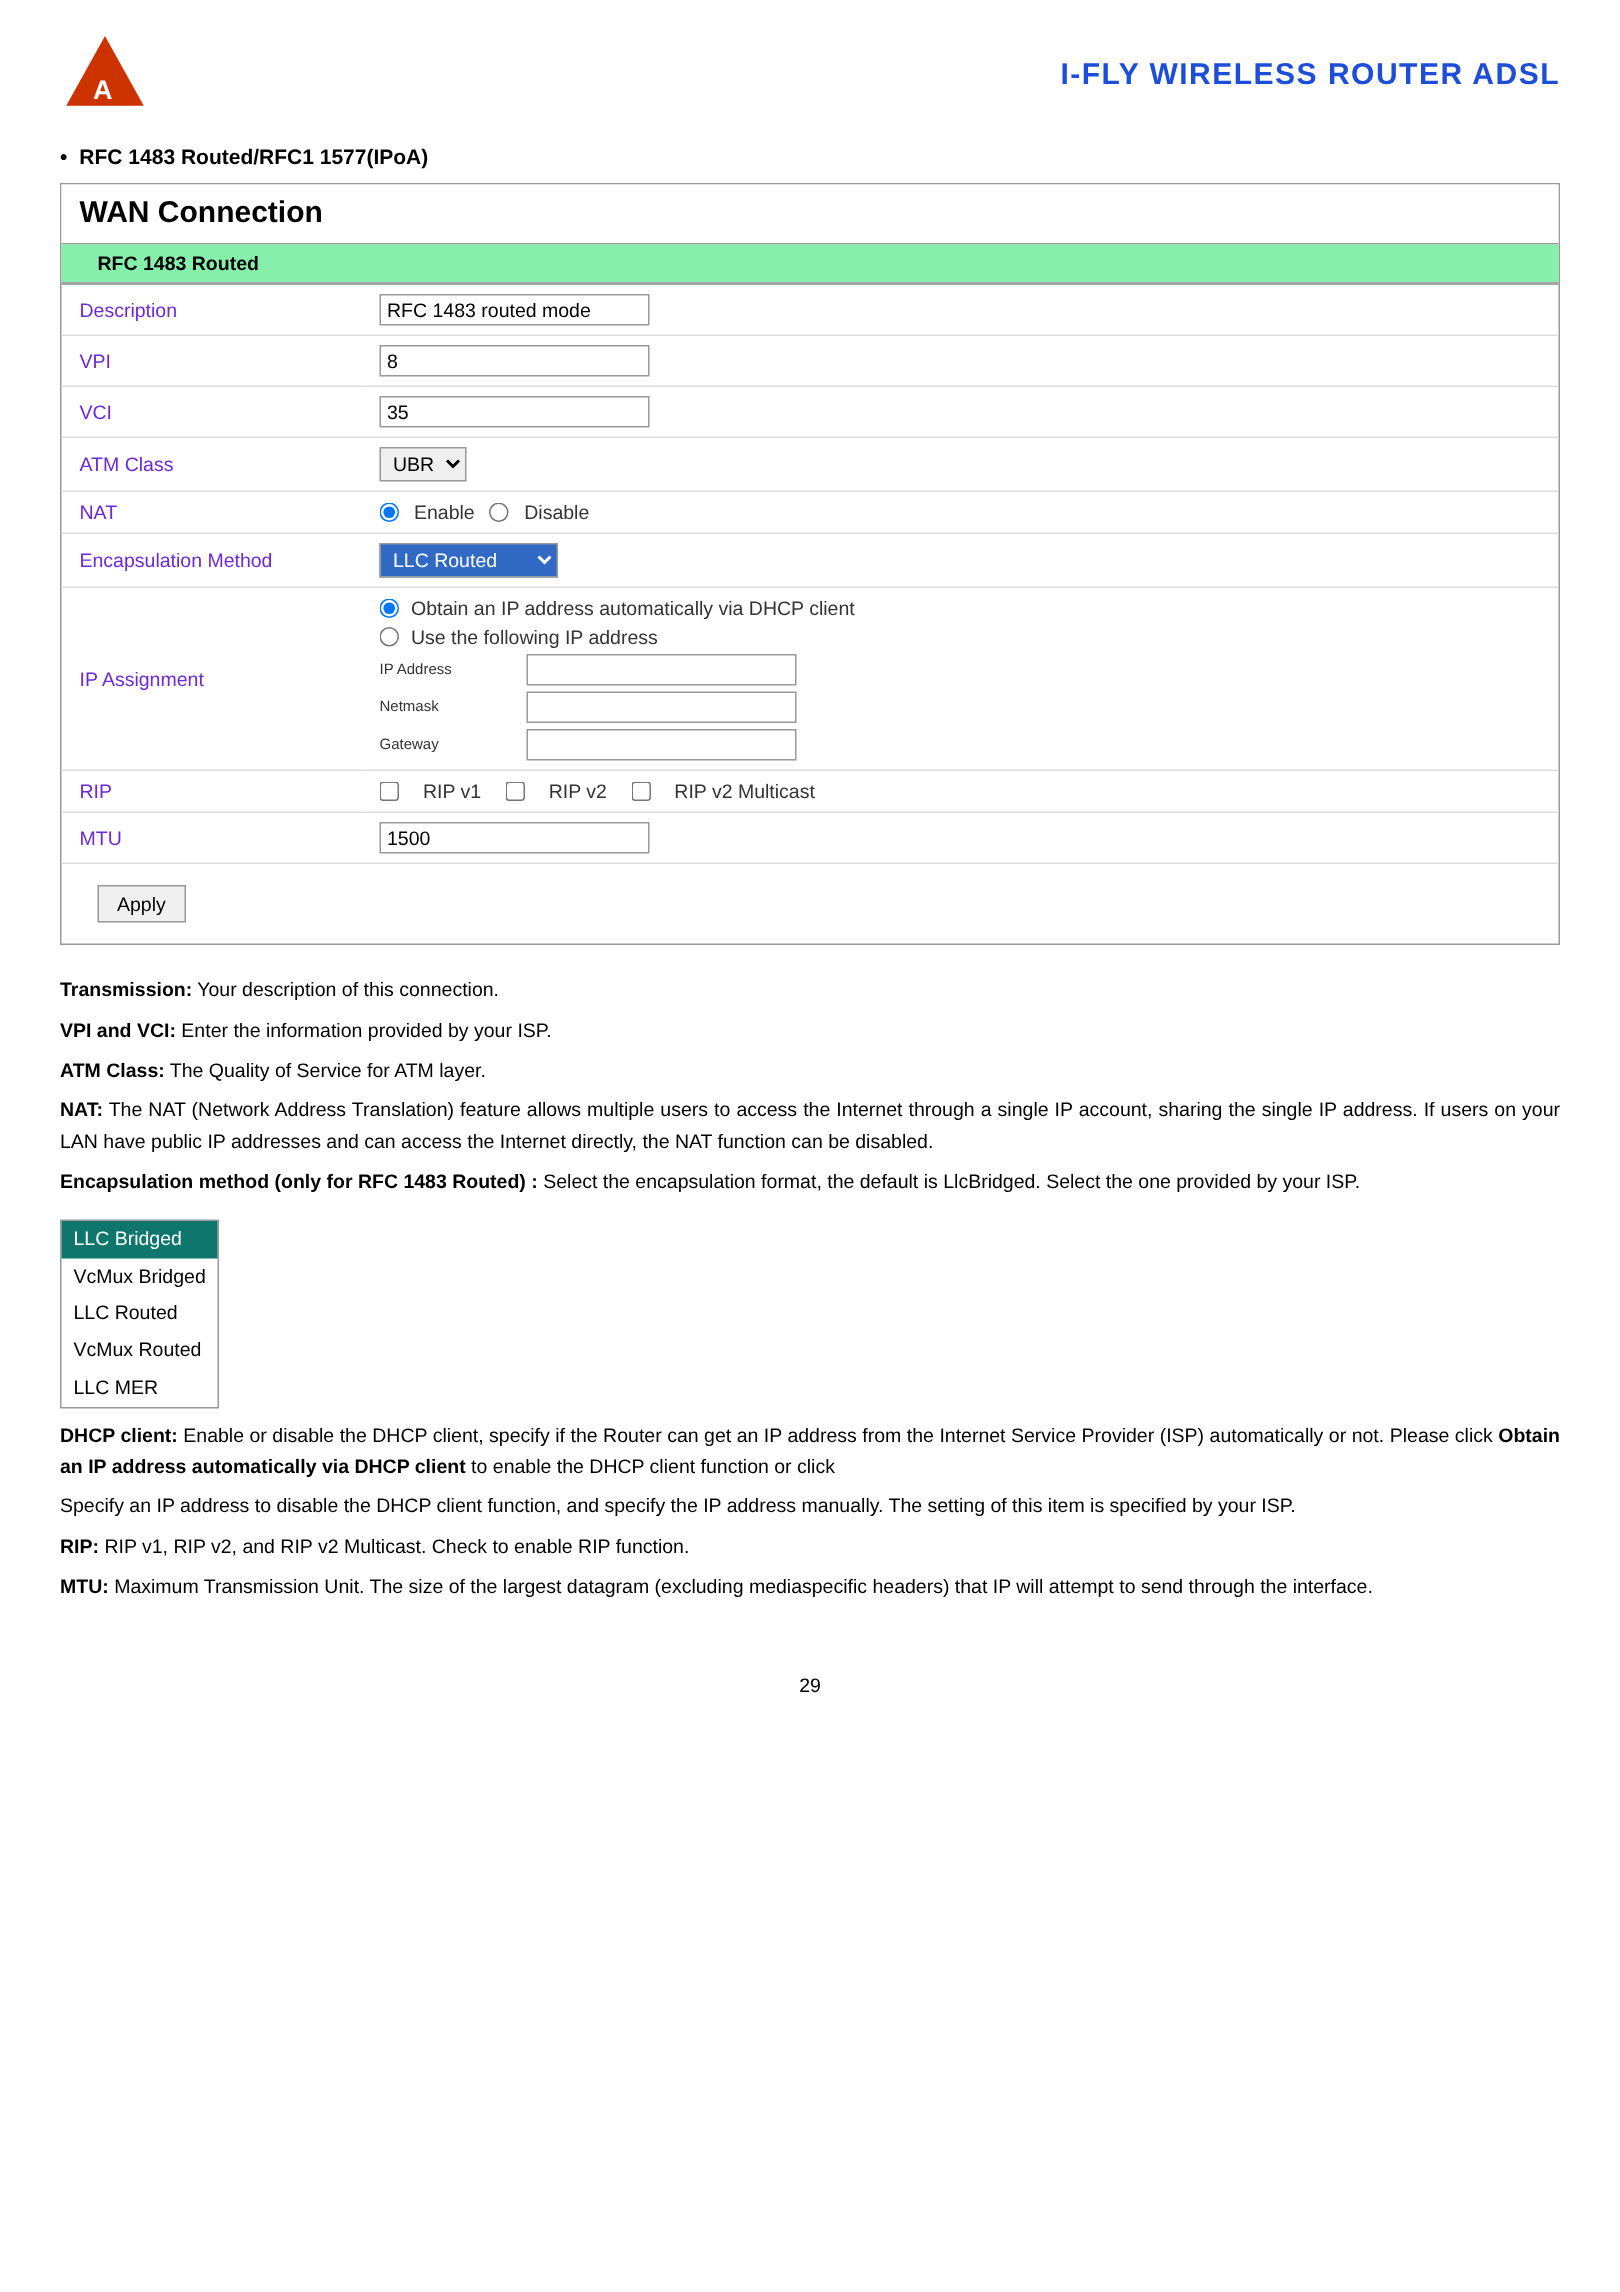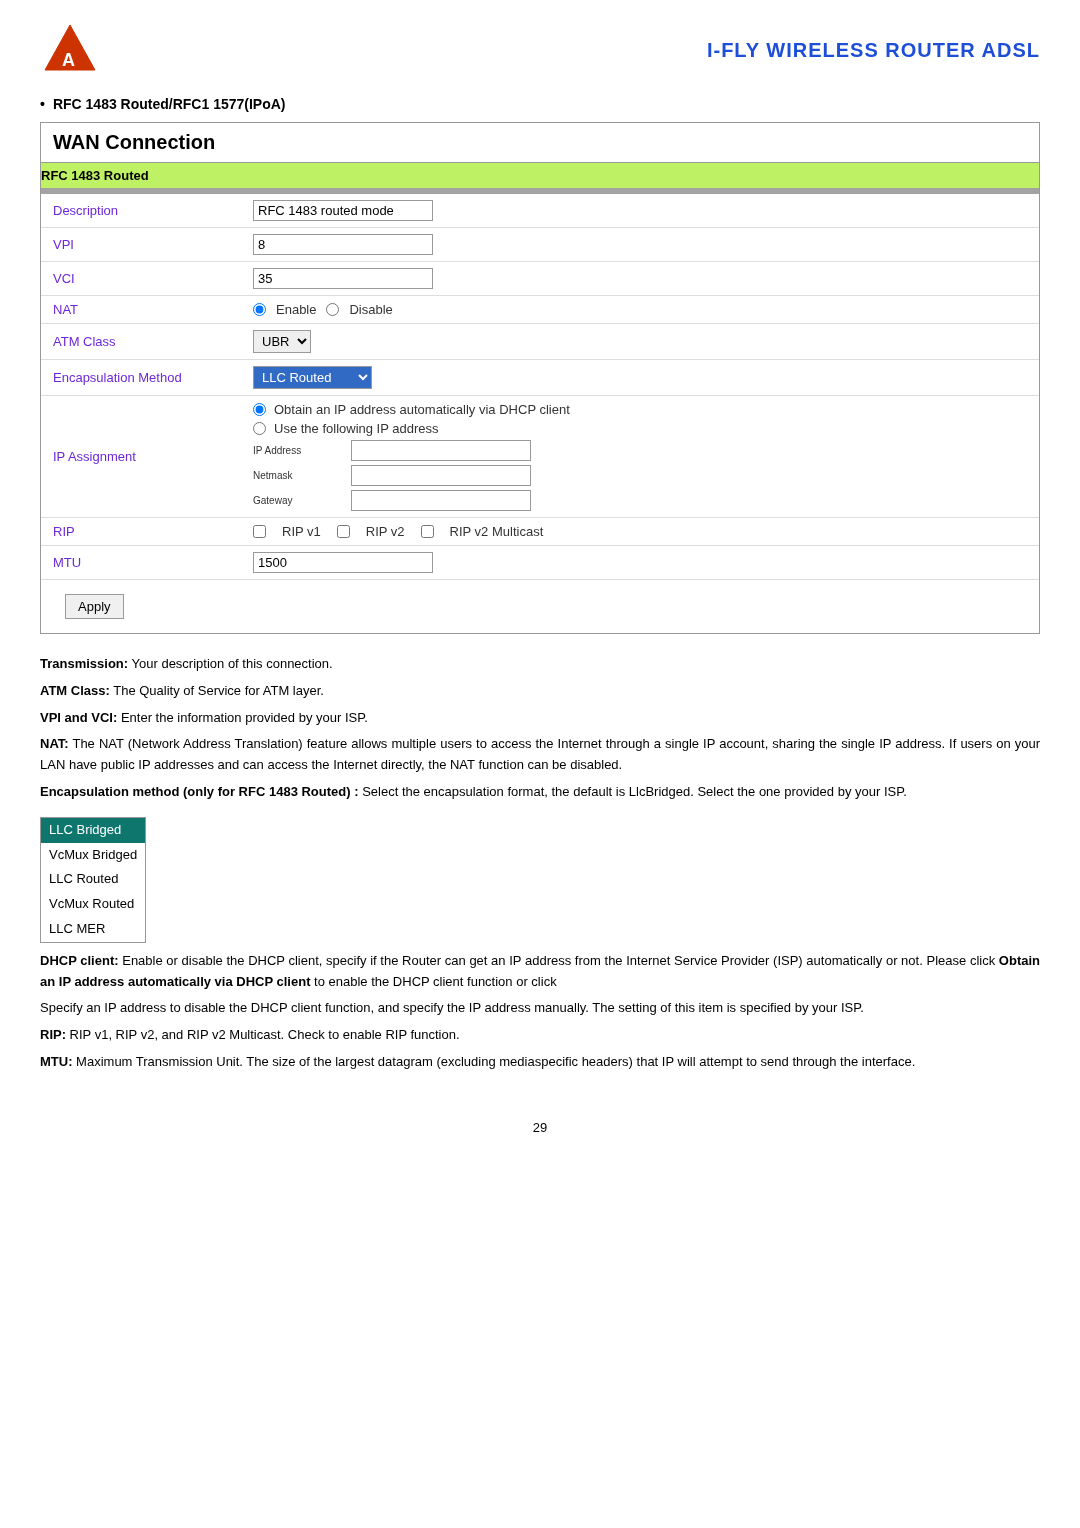--- a/index.html
+++ b/index.html
@@ -43,24 +43,24 @@
       margin-bottom: 20px;
     }
     .wan-title {
       background: #fff;
       font-size: 20px;
       font-weight: bold;
       padding: 8px 12px;
       border-bottom: 1px solid #999;
     }
     .section-header {
-      background: #bef264;
-      font-weight: bold;
-      padding: 5px 0;
-      border-bottom: 6px solid #a3a3a3;
+      background: #86efac;
+      font-weight: bold;
+      padding: 5px 24px;
+      border-bottom: 2px solid #a3a3a3;
     }
     .form-table {
       width: 100%;
       border-collapse: collapse;
     }
     .form-table tr {
       border-bottom: 1px solid #ddd;
     }
     .form-table td {
       padding: 6px 12px;
@@ -168,36 +168,36 @@
       </tr>
       <tr>
         <td>VPI</td>
         <td><input type="text" value="8" style=""></td>
       </tr>
       <tr>
         <td>VCI</td>
         <td><input type="text" value="35" style=""></td>
       </tr>
       <tr>
+        <td>ATM Class</td>
+        <td>
+          <select>
+            <option>UBR</option>
+          </select>
+        </td>
+      </tr>
+      <tr>
         <td>NAT</td>
         <td>
           <span class="radio-group">
             <input type="radio" name="nat" checked="" style="">
             <label>Enable</label>
             <input type="radio" name="nat" style="">
             <label>Disable</label>
           </span>
-        </td>
-      </tr>
-      <tr>
-        <td>ATM Class</td>
-        <td>
-          <select>
-            <option>UBR</option>
-          </select>
         </td>
       </tr>
       <tr>
         <td>Encapsulation Method</td>
         <td>
           <select style="background:#316AC5;color:#fff;border:1px solid #999;padding:2px 4px;font-size:13px;">
             <option>LLC Bridged</option>
             <option>VcMux Bridged</option>
             <option selected="">LLC Routed</option>
             <option>VcMux Routed</option>
@@ -251,22 +251,22 @@
       </tr>
     </tbody>
   </table>
   <div style="padding:6px 12px;">
     <button class="apply-btn">Apply</button>
   </div>
 </div>
 
 <div class="description-block">
   <p><strong>Transmission:</strong> Your description of this connection.</p>
+  <p><strong>VPI and VCI:</strong> Enter the information provided by your ISP.</p>
   <p><strong>ATM Class:</strong> The Quality of Service for ATM layer.</p>
-  <p><strong>VPI and VCI:</strong> Enter the information provided by your ISP.</p>
   <p><strong>NAT:</strong> The NAT (Network Address Translation) feature allows multiple users to access the Internet through a single IP account, sharing the single IP address. If users on your LAN have public IP addresses and can access the Internet directly, the NAT function can be disabled.</p>
   <p><strong>Encapsulation method (only for RFC 1483 Routed) :</strong> Select the encapsulation format, the default is LlcBridged. Select the one provided by your ISP.</p>
 
   <div class="dropdown-list">
     <div class="selected">LLC Bridged</div>
     <div>VcMux Bridged</div>
     <div>LLC Routed</div>
     <div>VcMux Routed</div>
     <div>LLC MER</div>
   </div>

